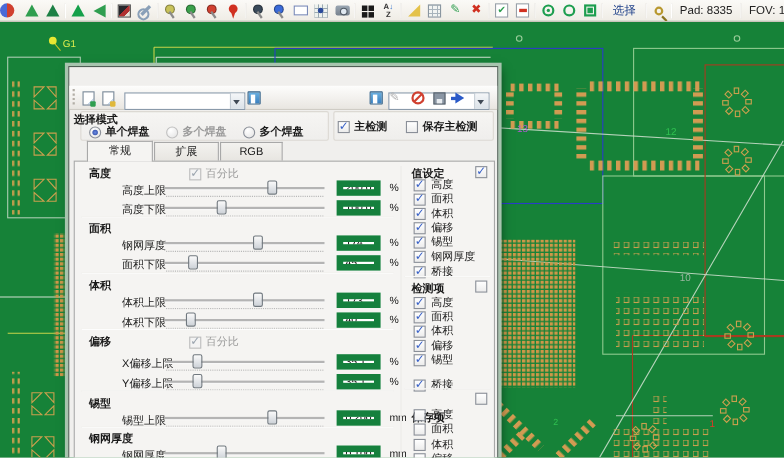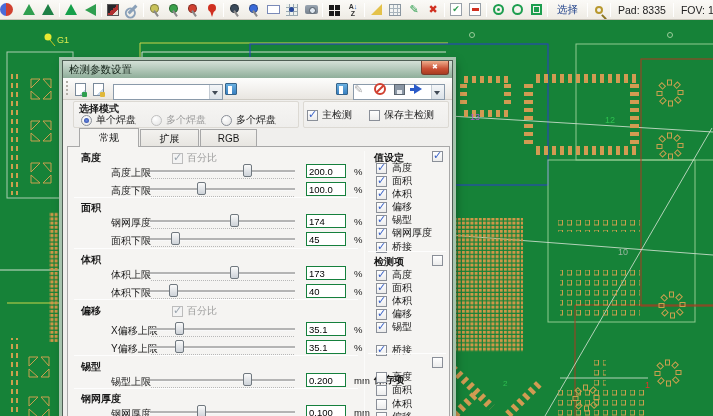--- a/index.html
+++ b/index.html
@@ -92,38 +92,38 @@
   .radio { width:11px; height:11px; border:1px solid #8a8f98; border-radius:50%;
     background:radial-gradient(circle at 35% 30%,#fff,#e2e2e2); display:inline-block; position:relative; }
   .radio.selected::after { content:""; position:absolute; left:2px; top:2px; width:5px; height:5px; border-radius:50%;
     background:radial-gradient(#6a8ae0,#24409f); }
   .radio.disabled { border-color:#c0c0c0; }
   .cb { width:11px; height:11px; border:1px solid #8a8f98; background:linear-gradient(#fff,#ececec);
     display:inline-block; position:relative; }
   .cb.checked::after { content:"✓"; position:absolute; left:0px; top:-3px; font-size:11px; font-weight:bold; color:#3a62c8; }
   .cb.disabled { border-color:#bcbcbc; background:#f3f3f3; }
   .cb.disabled.checked::after { color:#9aa4ae; }
-  .opt { position:absolute; display:flex; align-items:center; gap:4px; cursor:pointer; white-space:nowrap; }
+  .opt { position:absolute; display:flex; align-items:center; gap:4px; cursor:pointer; white-space:nowrap;font-weight:bold; }
   .opt .lbl { font-size:10px; }
   .opt.disabled .lbl { color:#9a9a9a; }
 
   .tab { position:absolute; top:68px; height:30px; text-align:center; font-size:10px; line-height:17px;
     background:linear-gradient(#f3f2ef,#dedbd5); border:1px solid #a8a8a8; border-bottom:none; cursor:pointer; }
   .tab.active { background:#f5f4f2; height:19px; top:67px; z-index:2; font-weight:normal; }
   .tabpage { position:absolute; left:4px; top:85px; width:383px; height:312px; background:#f5f4f2; border:1px solid #a8a8a8; }
 
   .stitle { position:absolute; left:13px; font-weight:bold; font-size:10px; }
   .srow { position:absolute; left:0; height:15px; width:100%; }
   .rlabel { position:absolute; left:43px; top:2px; font-size:10px; white-space:nowrap; }
   .slider { position:absolute; left:82px; top:0; width:145px; height:15px; }
   .track { position:absolute; left:0; right:0; top:6px; height:2px; background:#b4b4b4; box-shadow:0 1px 0 #f8f8f8; }
   .thumb { position:absolute; top:0; width:9px; height:13px; margin-left:-4px;
     background:linear-gradient(#fafafa,#cdd2d8); border:1px solid #70787f; border-radius:2px; cursor:pointer; }
   .ticks { position:absolute; left:1px; right:1px; top:14px; border-top:1px dotted #b8b8b8; }
-  .val { position:absolute; left:238px; top:0; width:40px; height:14px; border:1px solid #15803d;
+  .val { position:absolute; left:238px; top:0; width:40px; height:14px; border:6px solid #15803d;
     font-family:"Liberation Sans","DejaVu Sans",sans-serif; font-size:9.5px; padding:0 2px; background:#fff; }
   .unit { position:absolute; left:286px; top:2px; font-size:9.5px; }
   .pctbox { position:absolute; display:flex; gap:4px; align-items:center; }
   .pctbox .lbl { font-size:10px; color:#9a9a9a; }
   .seph { position:absolute; left:6px; width:284px; height:1px; background:#dedbd5; border-bottom:1px solid #fdfdfd; }
   .sepv { position:absolute; left:296px; top:4px; width:1px; height:290px; background:#d4d1cb; border-right:1px solid #fbfbfa; }
   .rg-h { position:absolute; left:306px; font-weight:bold; font-size:10px; }
   .rg-cb { position:absolute; left:364px; }
   .rg-item { position:absolute; left:308px; display:flex; gap:5px; align-items:center; }
   .rg-item .lbl { font-size:10px; }
@@ -318,24 +318,20 @@
       <span class="i-mag"></span>
     </span>
   <span class="tsep"></span>
   <span class="tlabel">Pad: 8335</span>
   <span class="tsep"></span>
   <span class="tlabel">FOV: 16</span>
 
 </div>
 
 <div class="dialog">
-  <div class="dtitle">
-    <span>检测参数设置</span>
-    <span class="dclose">✖</span>
-  </div>
 
   <div class="dtoolbar">
     <span class="dtb d-grip"></span>
     <span class="dtb" style="left:12px">
         <span class="d-page" style="--c:#2f9e4f"></span>
       </span>
     <span class="dtb" style="left:30px">
         <span class="d-page" style="--c:#e0b83a"></span>
       </span>
     <span class="dtb combo" style="left:48px;width:110px">
@@ -359,21 +355,21 @@
     <span class="dtb" style="left:331px">
         <span class="d-save"></span>
       </span>
     <span class="dtb" style="left:351px">
         <span class="d-exit"></span>
       </span>
   </div>
 
   <div class="gbox" style="left:10px;top:40px;width:226px;height:27px"></div>
   <div class="gbox" style="left:240px;top:40px;width:146px;height:27px"></div>
-  <span class="glabel" style="left:16px;top:41px">选择模式</span>
+  <span class="glabel" style="left:4px;top:41px">选择模式</span>
   <div class="opt" style="left:18px;top:52px">
     <span class="radio selected"></span>
     <span class="lbl">单个焊盘</span>
   </div>
   <div class="opt disabled" style="left:88px;top:52px">
     <span class="radio disabled"></span>
     <span class="lbl">多个焊盘</span>
   </div>
   <div class="opt" style="left:158px;top:52px">
     <span class="radio"></span>

